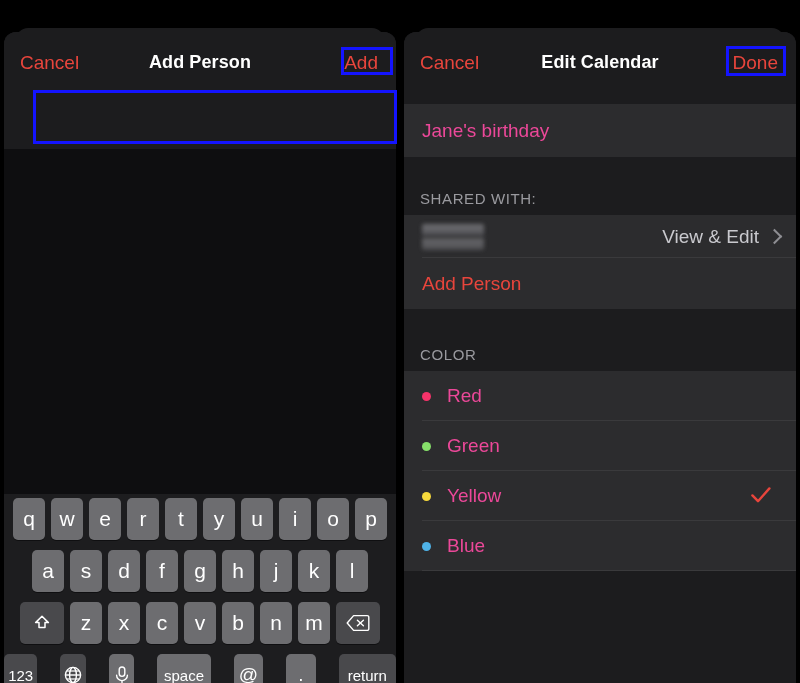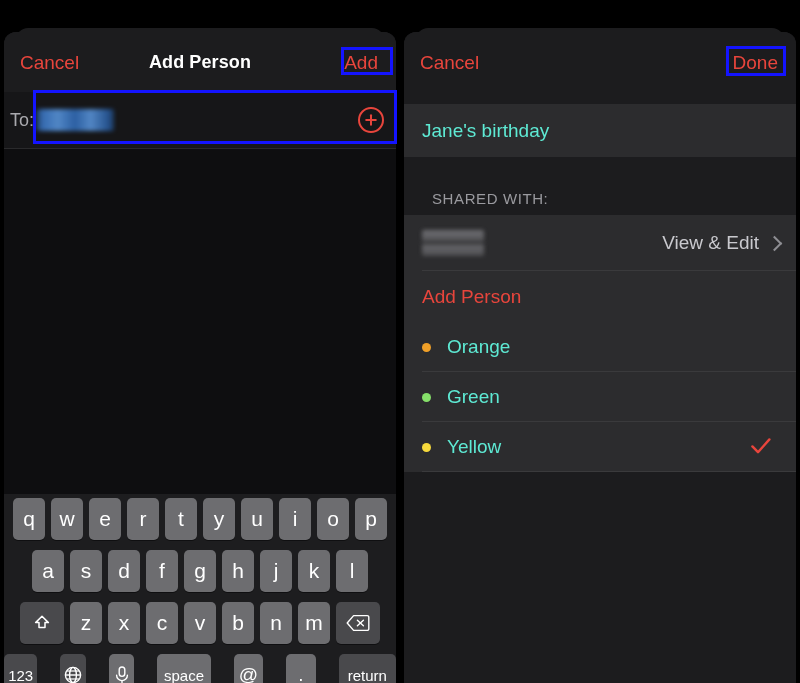--- a/index.html
+++ b/index.html
@@ -211,28 +211,28 @@
     box-sizing: border-box;
     position: relative;
   }
   .cell .sep {
     position: absolute;
     left: 18px; right: 0; bottom: 0;
     height: 1px;
     background: #3a3a3c;
   }
   .cell-title {
-    color: #5eead4;
+    color: #ec4899;
     font-size: 19px;
   }
   .section-hdr {
     color: #9a9a9f;
     font-size: 15px;
     letter-spacing: .6px;
-    padding-left: 28px;
+    padding-left: 16px;
     display: flex;
     align-items: flex-end;
     padding-bottom: 8px;
     box-sizing: border-box;
     background: #1c1c1e;
   }
   .shared-name {
     width: 62px;
     height: 26px;
     border-radius: 2px;
@@ -289,30 +289,20 @@
   <div class="panel panel-left">
     <div class="sheet-back"></div>
     <div class="sheet-front">
 
       <div class="navbar">
         <div class="nav-btn nav-left">Cancel</div>
         <div class="nav-title">Add Person</div>
         <div class="nav-btn nav-right">Add</div>
       </div>
 
-      <div class="to-row">
-        <span class="to-label">To:</span>
-        <span class="to-value"></span>
-        <span class="plus-btn">
-          <svg width="14" height="14" viewBox="0 0 14 14" aria-hidden="true">
-            <line x1="7" y1="2.2" x2="7" y2="11.8" stroke="#e8453c" stroke-width="2" stroke-linecap="round"></line>
-            <line x1="2.2" y1="7" x2="11.8" y2="7" stroke="#e8453c" stroke-width="2" stroke-linecap="round"></line>
-          </svg>
-        </span>
-      </div>
 
       <div class="left-body"></div>
 
       <div class="keyboard">
 
         <div class="kb-row row1">
           <div class="key">q</div>
           <div class="key">w</div>
           <div class="key">e</div>
           <div class="key">r</div>
@@ -385,71 +375,78 @@
       </div>
     </div>
   </div>
 
   <div class="panel panel-right">
     <div class="sheet-back"></div>
     <div class="sheet-front">
 
       <div class="navbar">
         <div class="nav-btn nav-left">Cancel</div>
+        <div class="nav-title">Edit Calendar</div>
         <div class="nav-btn nav-right">Done</div>
       </div>
 
       <div class="r-body">
 
         <div class="gap" style="height:12px"></div>
 
         <div class="cell" style="height:53px">
           <span class="cell-title">Jane's birthday</span>
         </div>
 
         <div class="section-hdr" style="height:58px">SHARED WITH:</div>
 
-        <div class="cell" style="height:56px">
+        <div class="cell" style="height:43px">
           <span class="shared-name"></span>
           <span class="row-right">
             <span>View &amp; Edit</span>
             <span class="chev"></span>
           </span>
           <span class="sep"></span>
         </div>
 
         <div class="cell" style="height:51px">
           <span class="red-link">Add Person</span>
         </div>
 
-
+        <div class="section-hdr" style="height:62px">COLOR</div>
 
         <div class="cell" style="height:50px">
-          <span class="swatch" style="background:#f0a028"></span>
-          <span class="cell-title">Orange</span>
+          <span class="swatch" style="background:#f7336a"></span>
+          <span class="cell-title">Red</span>
           <span class="sep"></span>
         </div>
+
 
         <div class="cell" style="height:50px">
           <span class="swatch" style="background:#86e06a"></span>
           <span class="cell-title">Green</span>
           <span class="sep"></span>
         </div>
 
         <div class="cell" style="height:50px">
           <span class="swatch" style="background:#f6d93c"></span>
           <span class="cell-title">Yellow</span>
           <span class="check">
             <svg width="22" height="18" viewBox="0 0 22 18" aria-hidden="true">
               <path d="M2.4 9.4 L8 15.2 L19.4 2.4" fill="none" stroke="#e8453c" stroke-width="2.4" stroke-linecap="round" stroke-linejoin="round"></path>
             </svg>
           </span>
           <span class="sep"></span>
         </div>
 
+        <div class="cell" style="height:50px">
+          <span class="swatch" style="background:#4fb3e8"></span>
+          <span class="cell-title">Blue</span>
+          <span class="sep"></span>
+        </div>
 
 
       </div>
     </div>
   </div>
 
   <div class="hl-box hl-add"></div>
   <div class="hl-box hl-to"></div>
   <div class="hl-box hl-done"></div>
 

